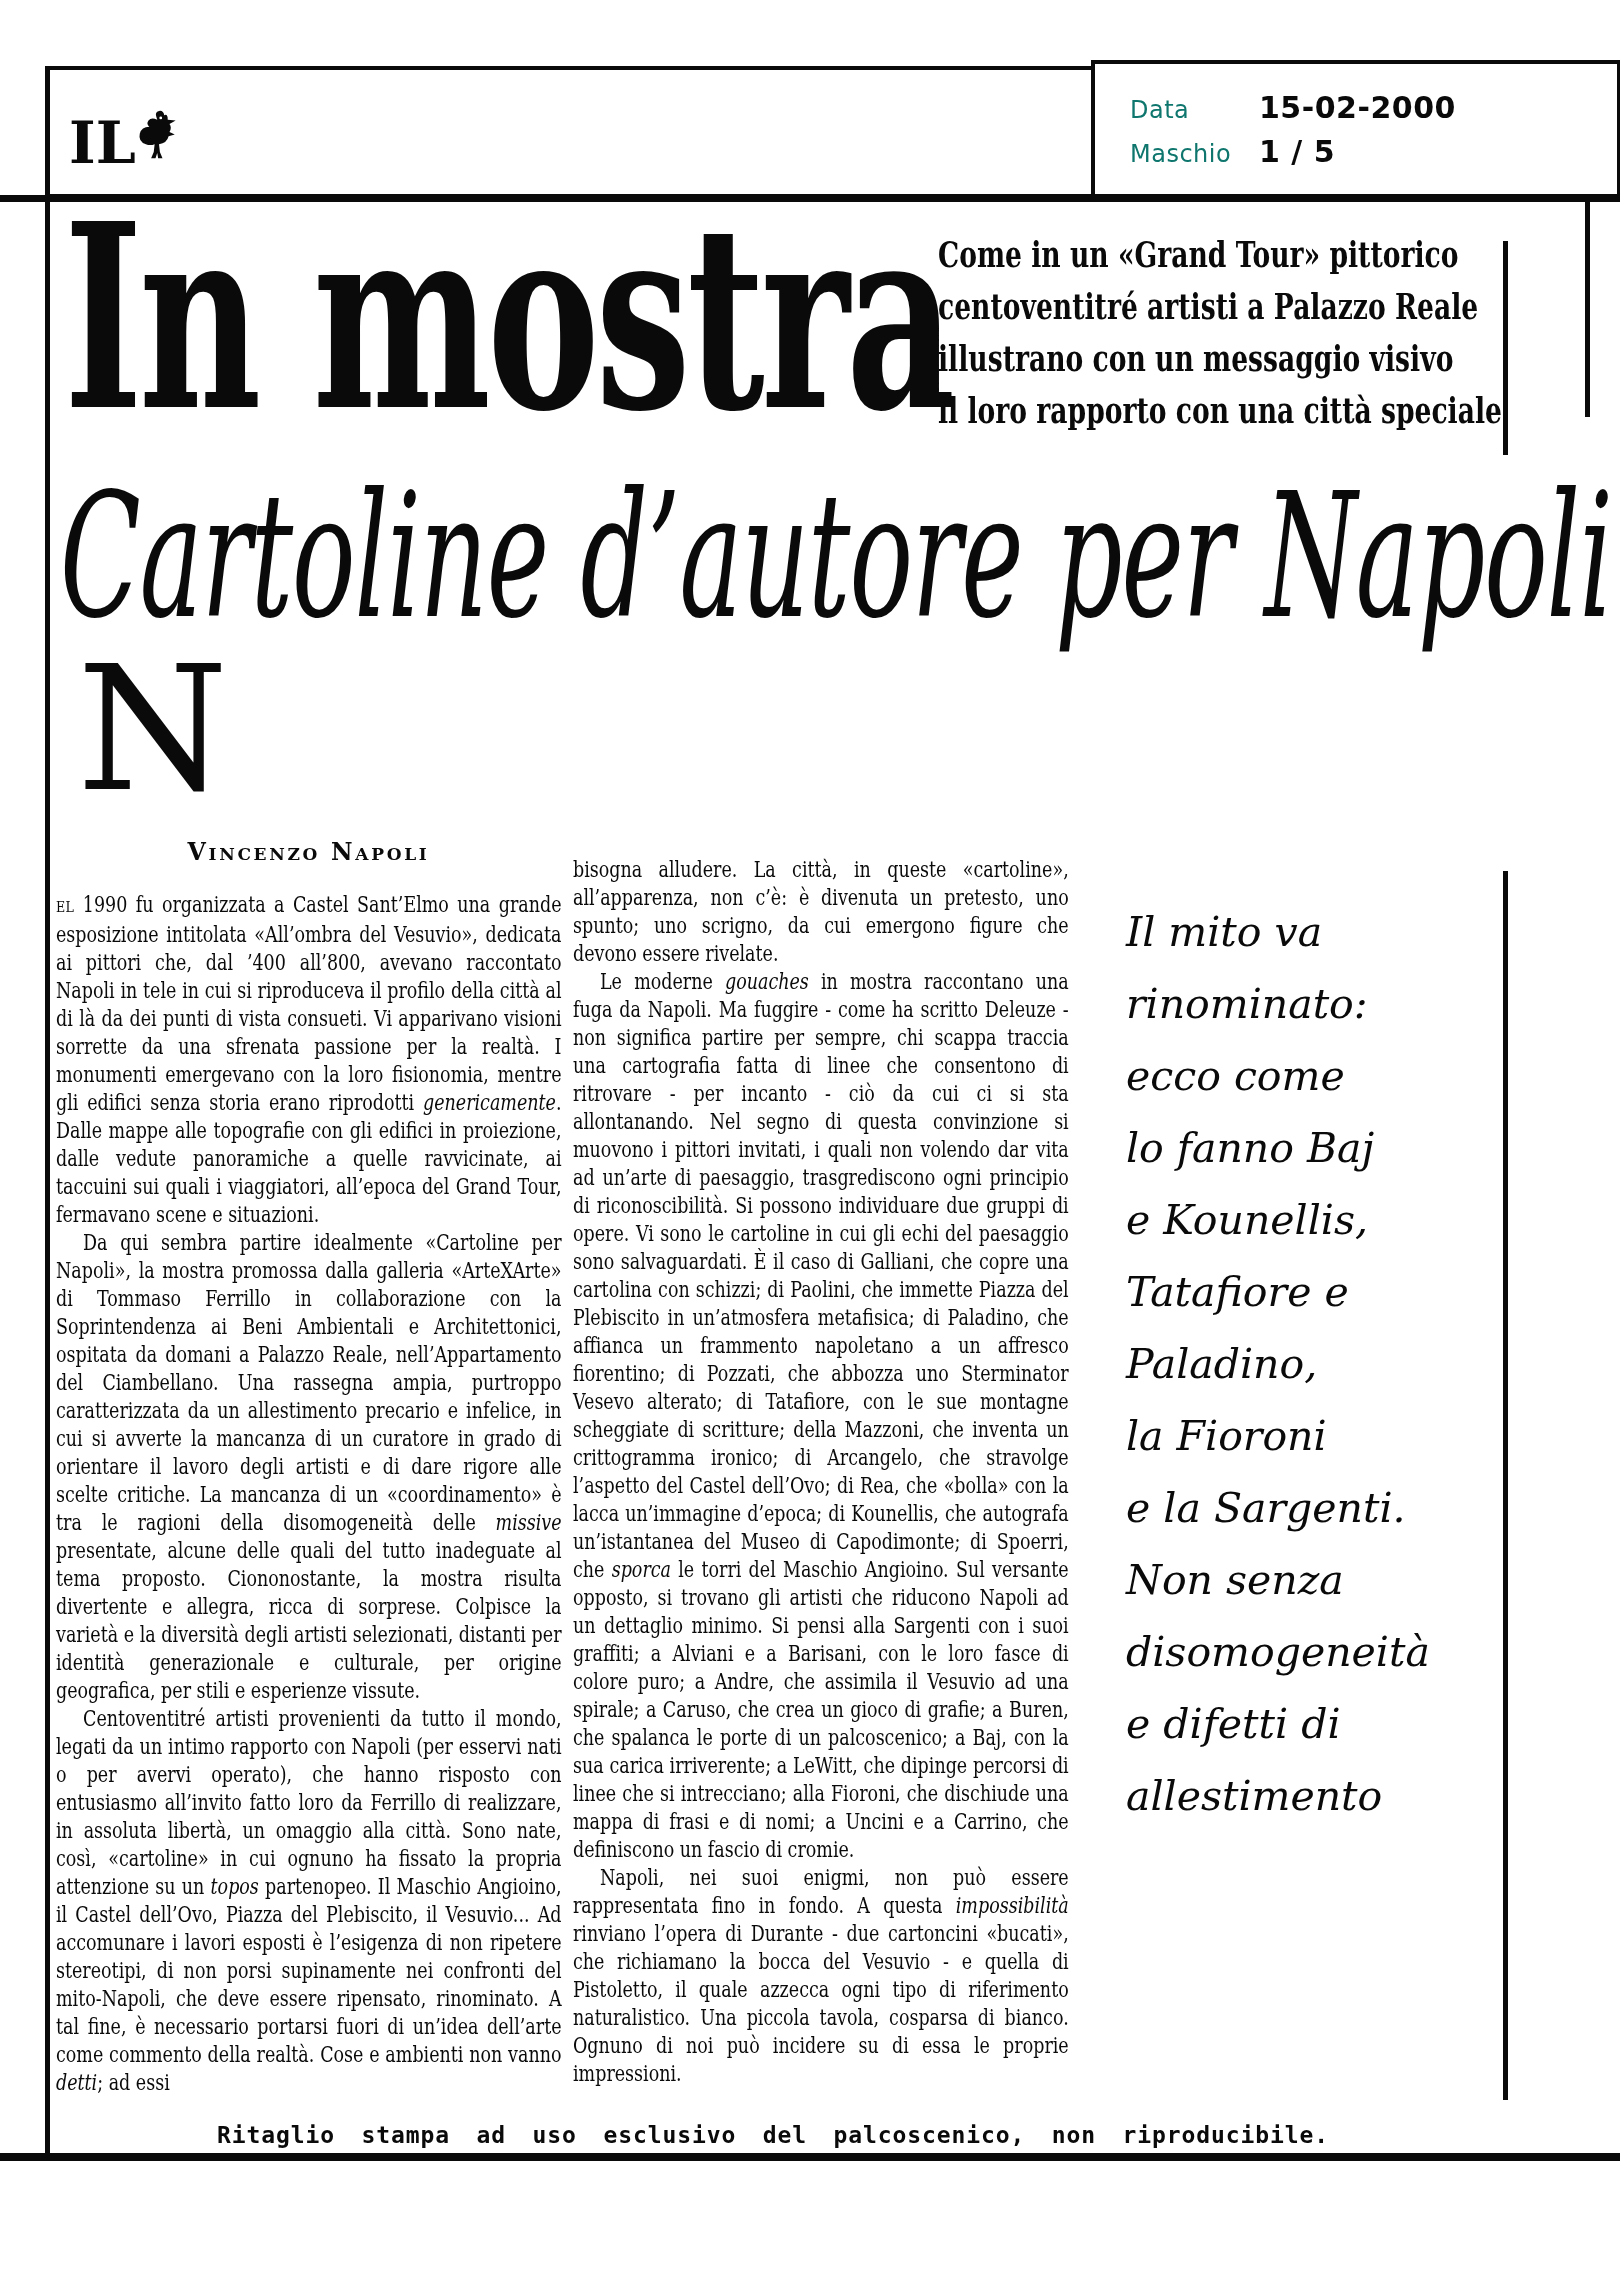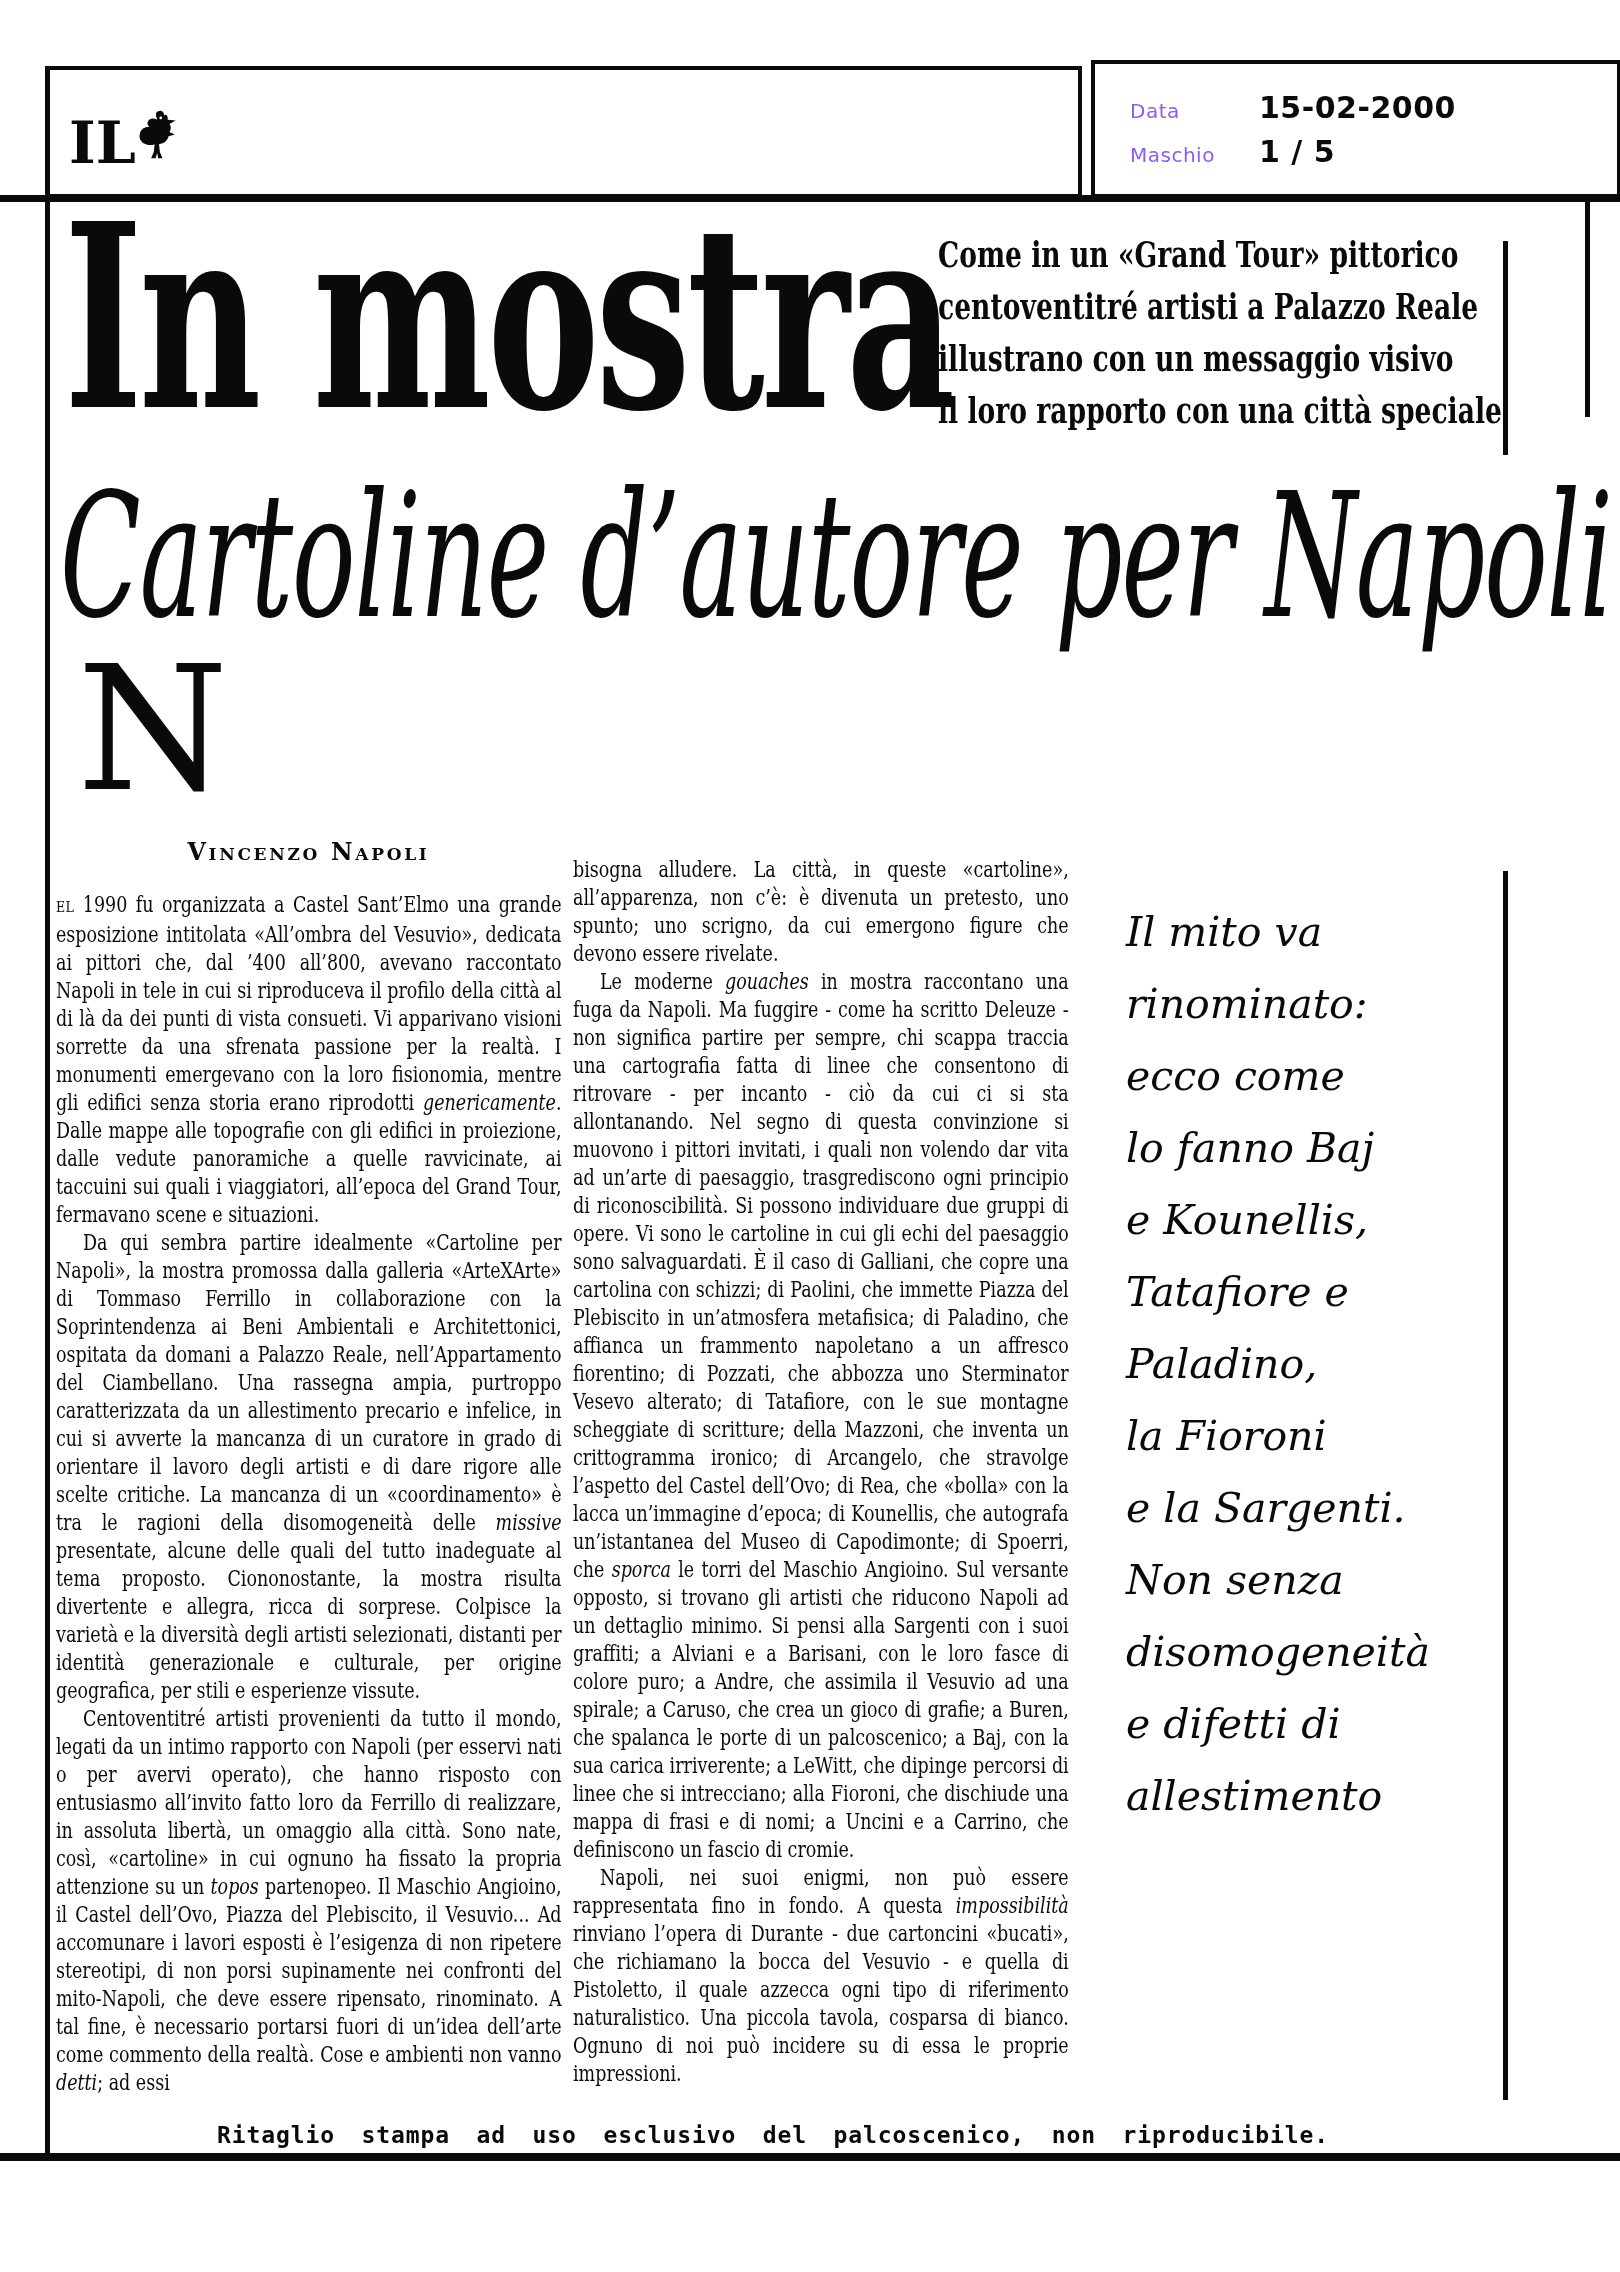--- a/index.html
+++ b/index.html
@@ -8,31 +8,31 @@
     width:1620px;height:2273px;
     background:#ffffff;
     color:#0a0a0a;
     font-family:"DejaVu Serif", serif;
     overflow:hidden;
   }
   
   .rule{position:absolute;background:#0a0a0a;}
   .masthead-box{
     position:absolute;left:45px;top:66px;width:1029px;height:124px;
-    border:4.5px solid #0a0a0a;background:#fff;
+    border:4.5px solid #0a0a0a;background:#fff;padding-left:32px;
   }
   .info-box{
     position:absolute;left:1091px;top:60px;width:487px;height:130px;
     border:4.5px solid #0a0a0a;background:#fff;
     display:flex;flex-direction:column;justify-content:center;gap:9px;
     padding-left:35px;
   }
   .info-row{display:flex;align-items:baseline;}
   .info-label{
-    font-family:"DejaVu Sans", sans-serif;font-size:20px;color:#8b5cf6;
+    font-family:"DejaVu Sans", sans-serif;font-size:24px;color:#0f766e;
     width:129px;letter-spacing:0.5px;
   }
   .info-value{
     font-family:"DejaVu Sans", sans-serif;font-weight:bold;font-size:30px;
     letter-spacing:0.5px;
   }
   
   .masthead{
     position:absolute;left:20px;top:36px;
     display:flex;align-items:flex-end;gap:1.8px;

